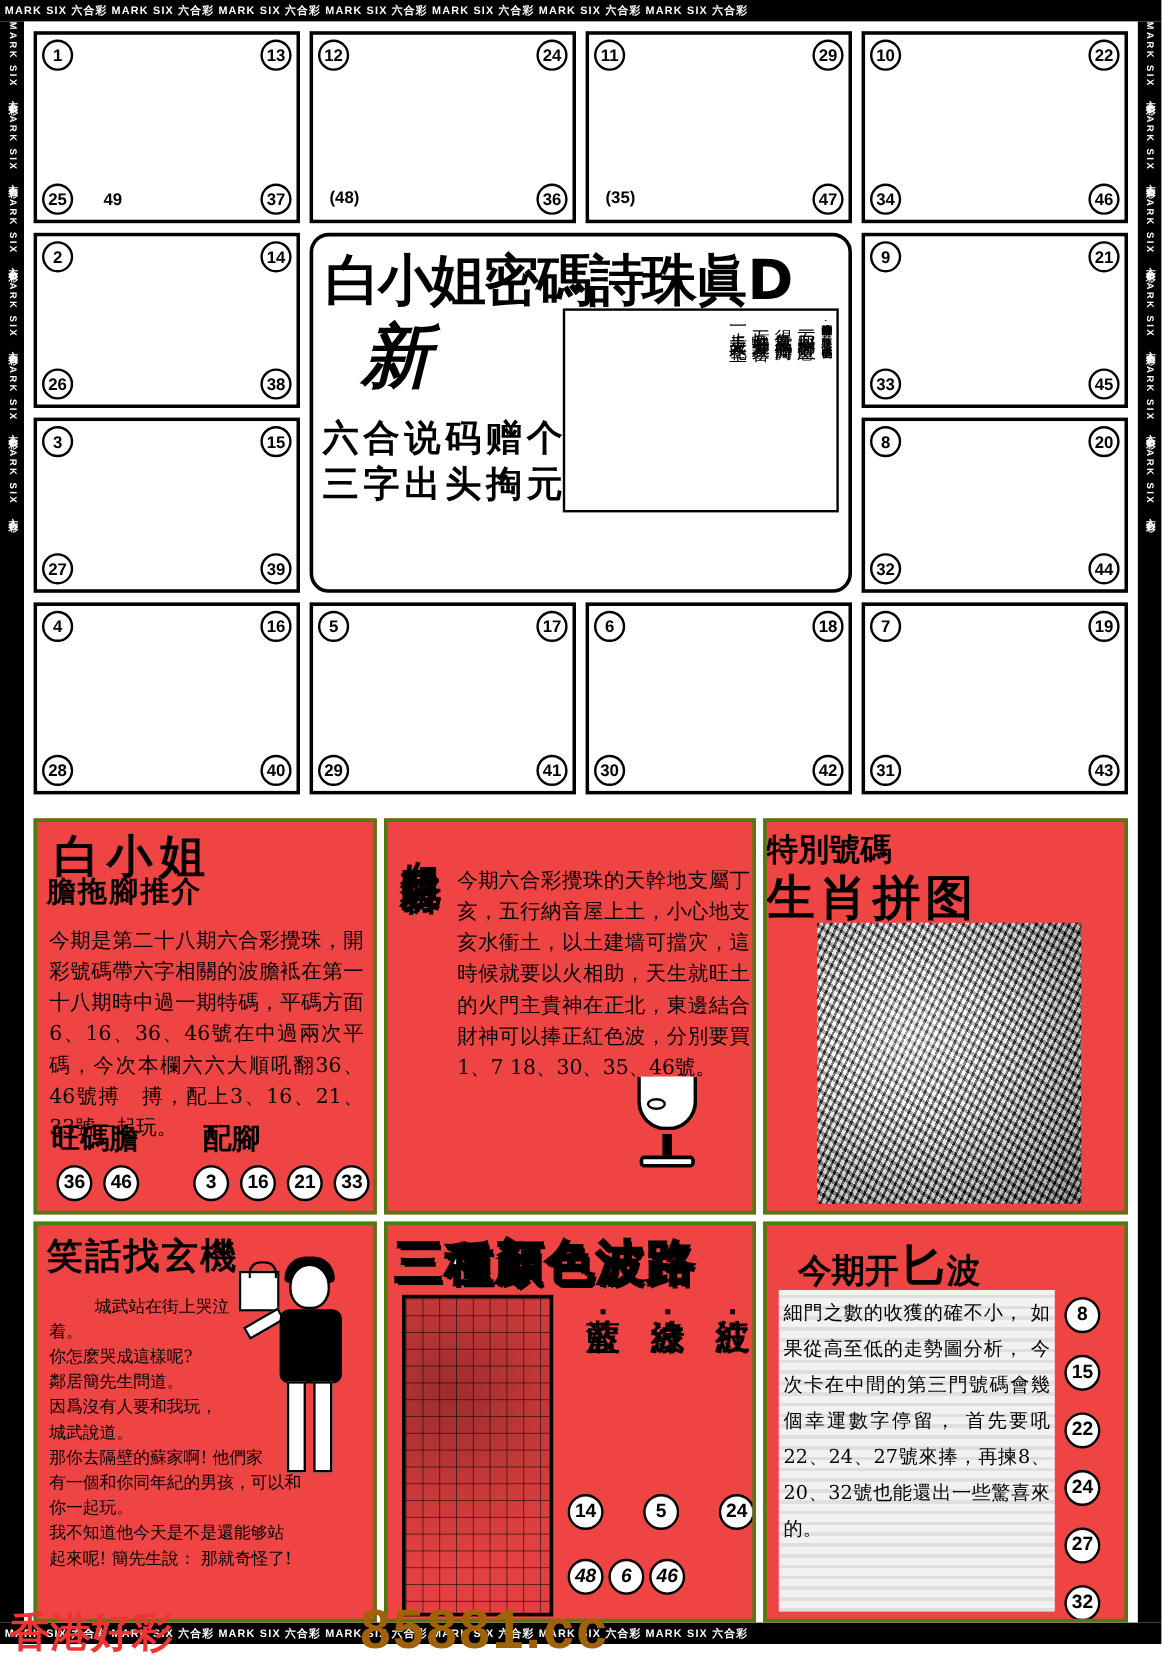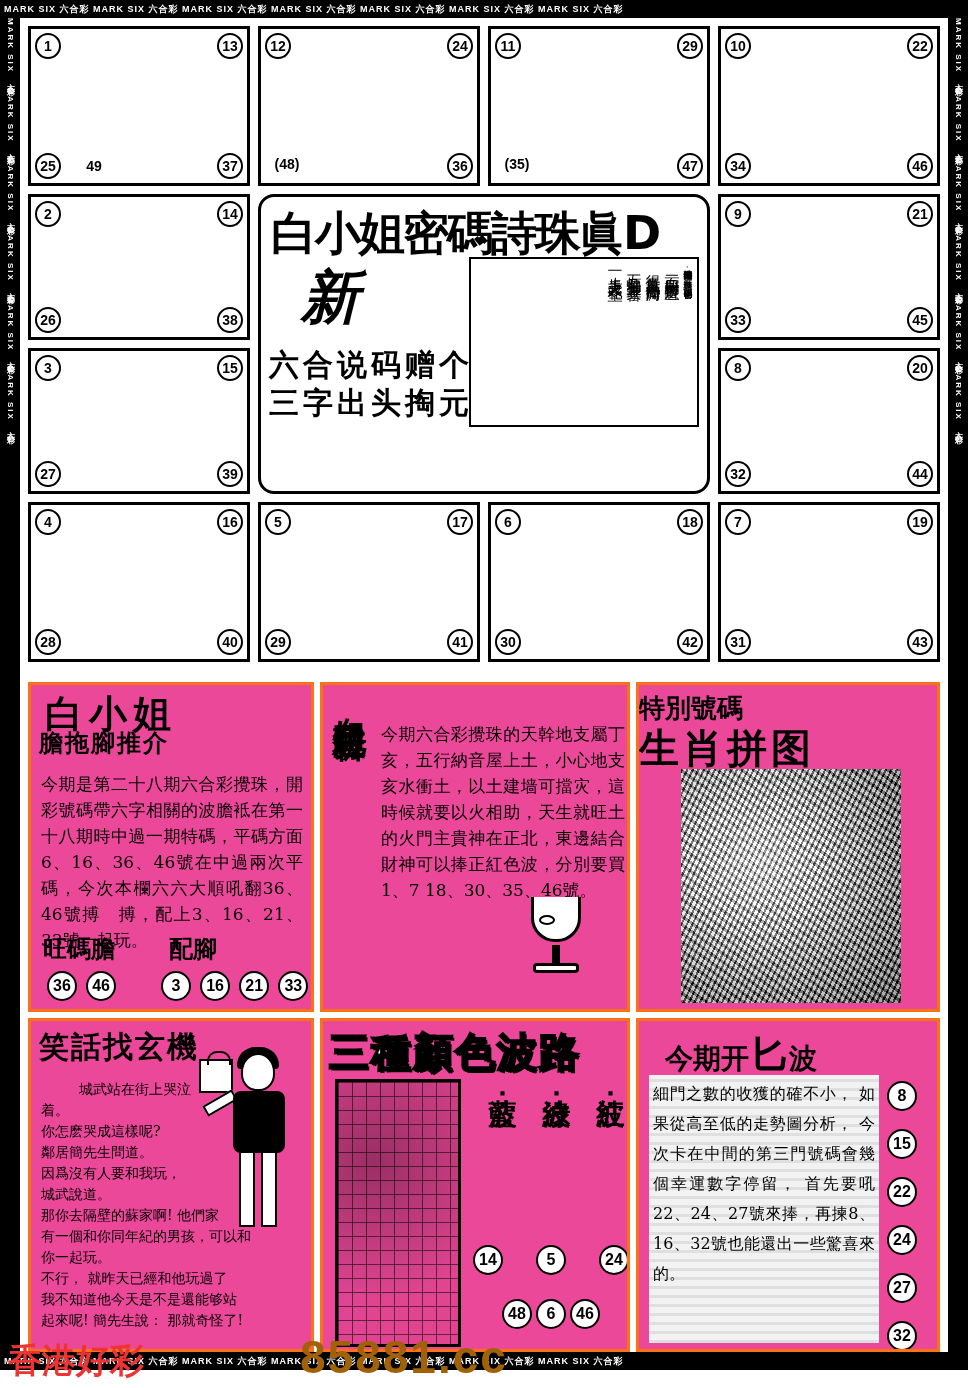--- a/index.html
+++ b/index.html
@@ -124,21 +124,21 @@
     writing-mode: vertical-rl;
     font-size:15px;
     line-height:17px;
     font-family:"DejaVu Serif", serif;
     letter-spacing:2px;
     text-align:left;
   }
   .poem-cols .pc.small { font-size:9px; letter-spacing:0px; line-height:11px; }
 
   
-  .panel { position:absolute; border:3px solid #f97316; background:#ec4899; overflow:hidden; }
+  .panel { position:absolute; border:3px solid #4d7c0f; background:#ef4444; overflow:hidden; }
   .panel-title {
     font-size:28px; font-weight:bold;
     font-family:"DejaVu Serif", serif;
     text-align:left;
   }
 
   .bodytext {
     font-size:17px;
     line-height:26px;
     font-family:"DejaVu Serif", serif;
@@ -425,53 +425,52 @@
       <div style="position:absolute; left:10px; top:58px; width:270px; font-size:14px; line-height:21px; font-family:'DejaVu Serif',serif;">
         <div style="text-indent:38px;">城武站在街上哭泣</div>
         <div>着。</div>
         <div>你怎麽哭成這樣呢?</div>
         <div>鄰居簡先生問道。</div>
         <div>因爲沒有人要和我玩，</div>
         <div>城武說道。</div>
         <div>那你去隔壁的蘇家啊! 他們家</div>
         <div>有一個和你同年紀的男孩，可以和</div>
         <div>你一起玩。</div>
-        <div>不行，  就昨天已經和他玩過了</div>
         <div>我不知道他今天是不是還能够站</div>
         <div>起來呢!  簡先生說：  那就奇怪了!</div>
       </div>
     </div>
 
     <div class="panel" style="left:300px; top:1000px; width:310px; height:334px;">
       <div class="outline-word" style="position:absolute; left:6px; top:4px; font-size:40px; font-family:'DejaVu Serif',serif; letter-spacing:2px; white-space:nowrap;">三種顏色波路</div>
 
       <div class="gridpaper" style="position:absolute; left:12px; top:58px; width:126px; height:268px; border:3px solid #000;"></div>
 
       <div style="position:absolute; left:150px; top:56px; width:48px; font-size:28px; font-weight:bold; font-family:'DejaVu Serif',serif; writing-mode:vertical-rl;">藍波：</div>
       <div style="position:absolute; left:204px; top:56px; width:48px; font-size:28px; font-weight:bold; font-family:'DejaVu Serif',serif; writing-mode:vertical-rl;">綠波：</div>
       <div style="position:absolute; left:258px; top:56px; width:48px; font-size:28px; font-weight:bold; font-family:'DejaVu Serif',serif; writing-mode:vertical-rl;">紅波：</div>
 
       <div style="position:absolute; left:148px; top:222px; width:160px; display:flex; justify-content:space-between;">
         <span class="ball">14</span>
         <span class="ball">5</span>
         <span class="ball">24</span>
       </div>
-      <div style="position:absolute; left:148px; top:276px; width:160px; display:flex; justify-content:center;">
+      <div style="position:absolute; left:148px; top:276px; width:160px; display:flex; justify-content:flex-start;font-style:italic;">
         <span class="ball">48</span>
         <span class="ball">6</span>
         <span class="ball">46</span>
       </div>
     </div>
 
     <div class="panel" style="left:616px; top:1000px; width:304px; height:334px;">
       <div style="position:absolute; left:26px; top:6px; font-size:28px; font-weight:bold; font-family:'DejaVu Serif',serif;">
         <span>今期开</span><span style="font-size:40px;">匕</span><span>波</span>
       </div>
 
-      <div class="scantext bodytext" style="position:absolute; left:10px; top:54px; width:230px; height:268px; font-size:16px; line-height:30px; padding:4px;">細門之數的收獲的確不小， 如果從高至低的走勢圖分析， 今次卡在中間的第三門號碼會幾個幸運數字停留， 首先要吼22、24、27號來捧，再揀8、16、32號也能還出一些驚喜來的。</div>
+      <div class="scantext bodytext" style="position:absolute; left:10px; top:54px; width:230px; height:268px; font-size:16px; line-height:30px; padding:4px;">細門之數的收獲的確不小， 如果從高至低的走勢圖分析， 今次卡在中間的第三門號碼會幾個幸運數字停留， 首先要吼22、24、27號來捧，再揀8、20、32號也能還出一些驚喜來的。</div>
 
       <div style="position:absolute; right:6px; top:58px; width:46px;">
         <div style="margin-bottom:14px;"><span class="ball">8</span></div>
         <div style="margin-bottom:14px;"><span class="ball">15</span></div>
         <div style="margin-bottom:14px;"><span class="ball">22</span></div>
         <div style="margin-bottom:14px;"><span class="ball">24</span></div>
         <div style="margin-bottom:14px;"><span class="ball">27</span></div>
         <div><span class="ball">32</span></div>
       </div>
     </div>

